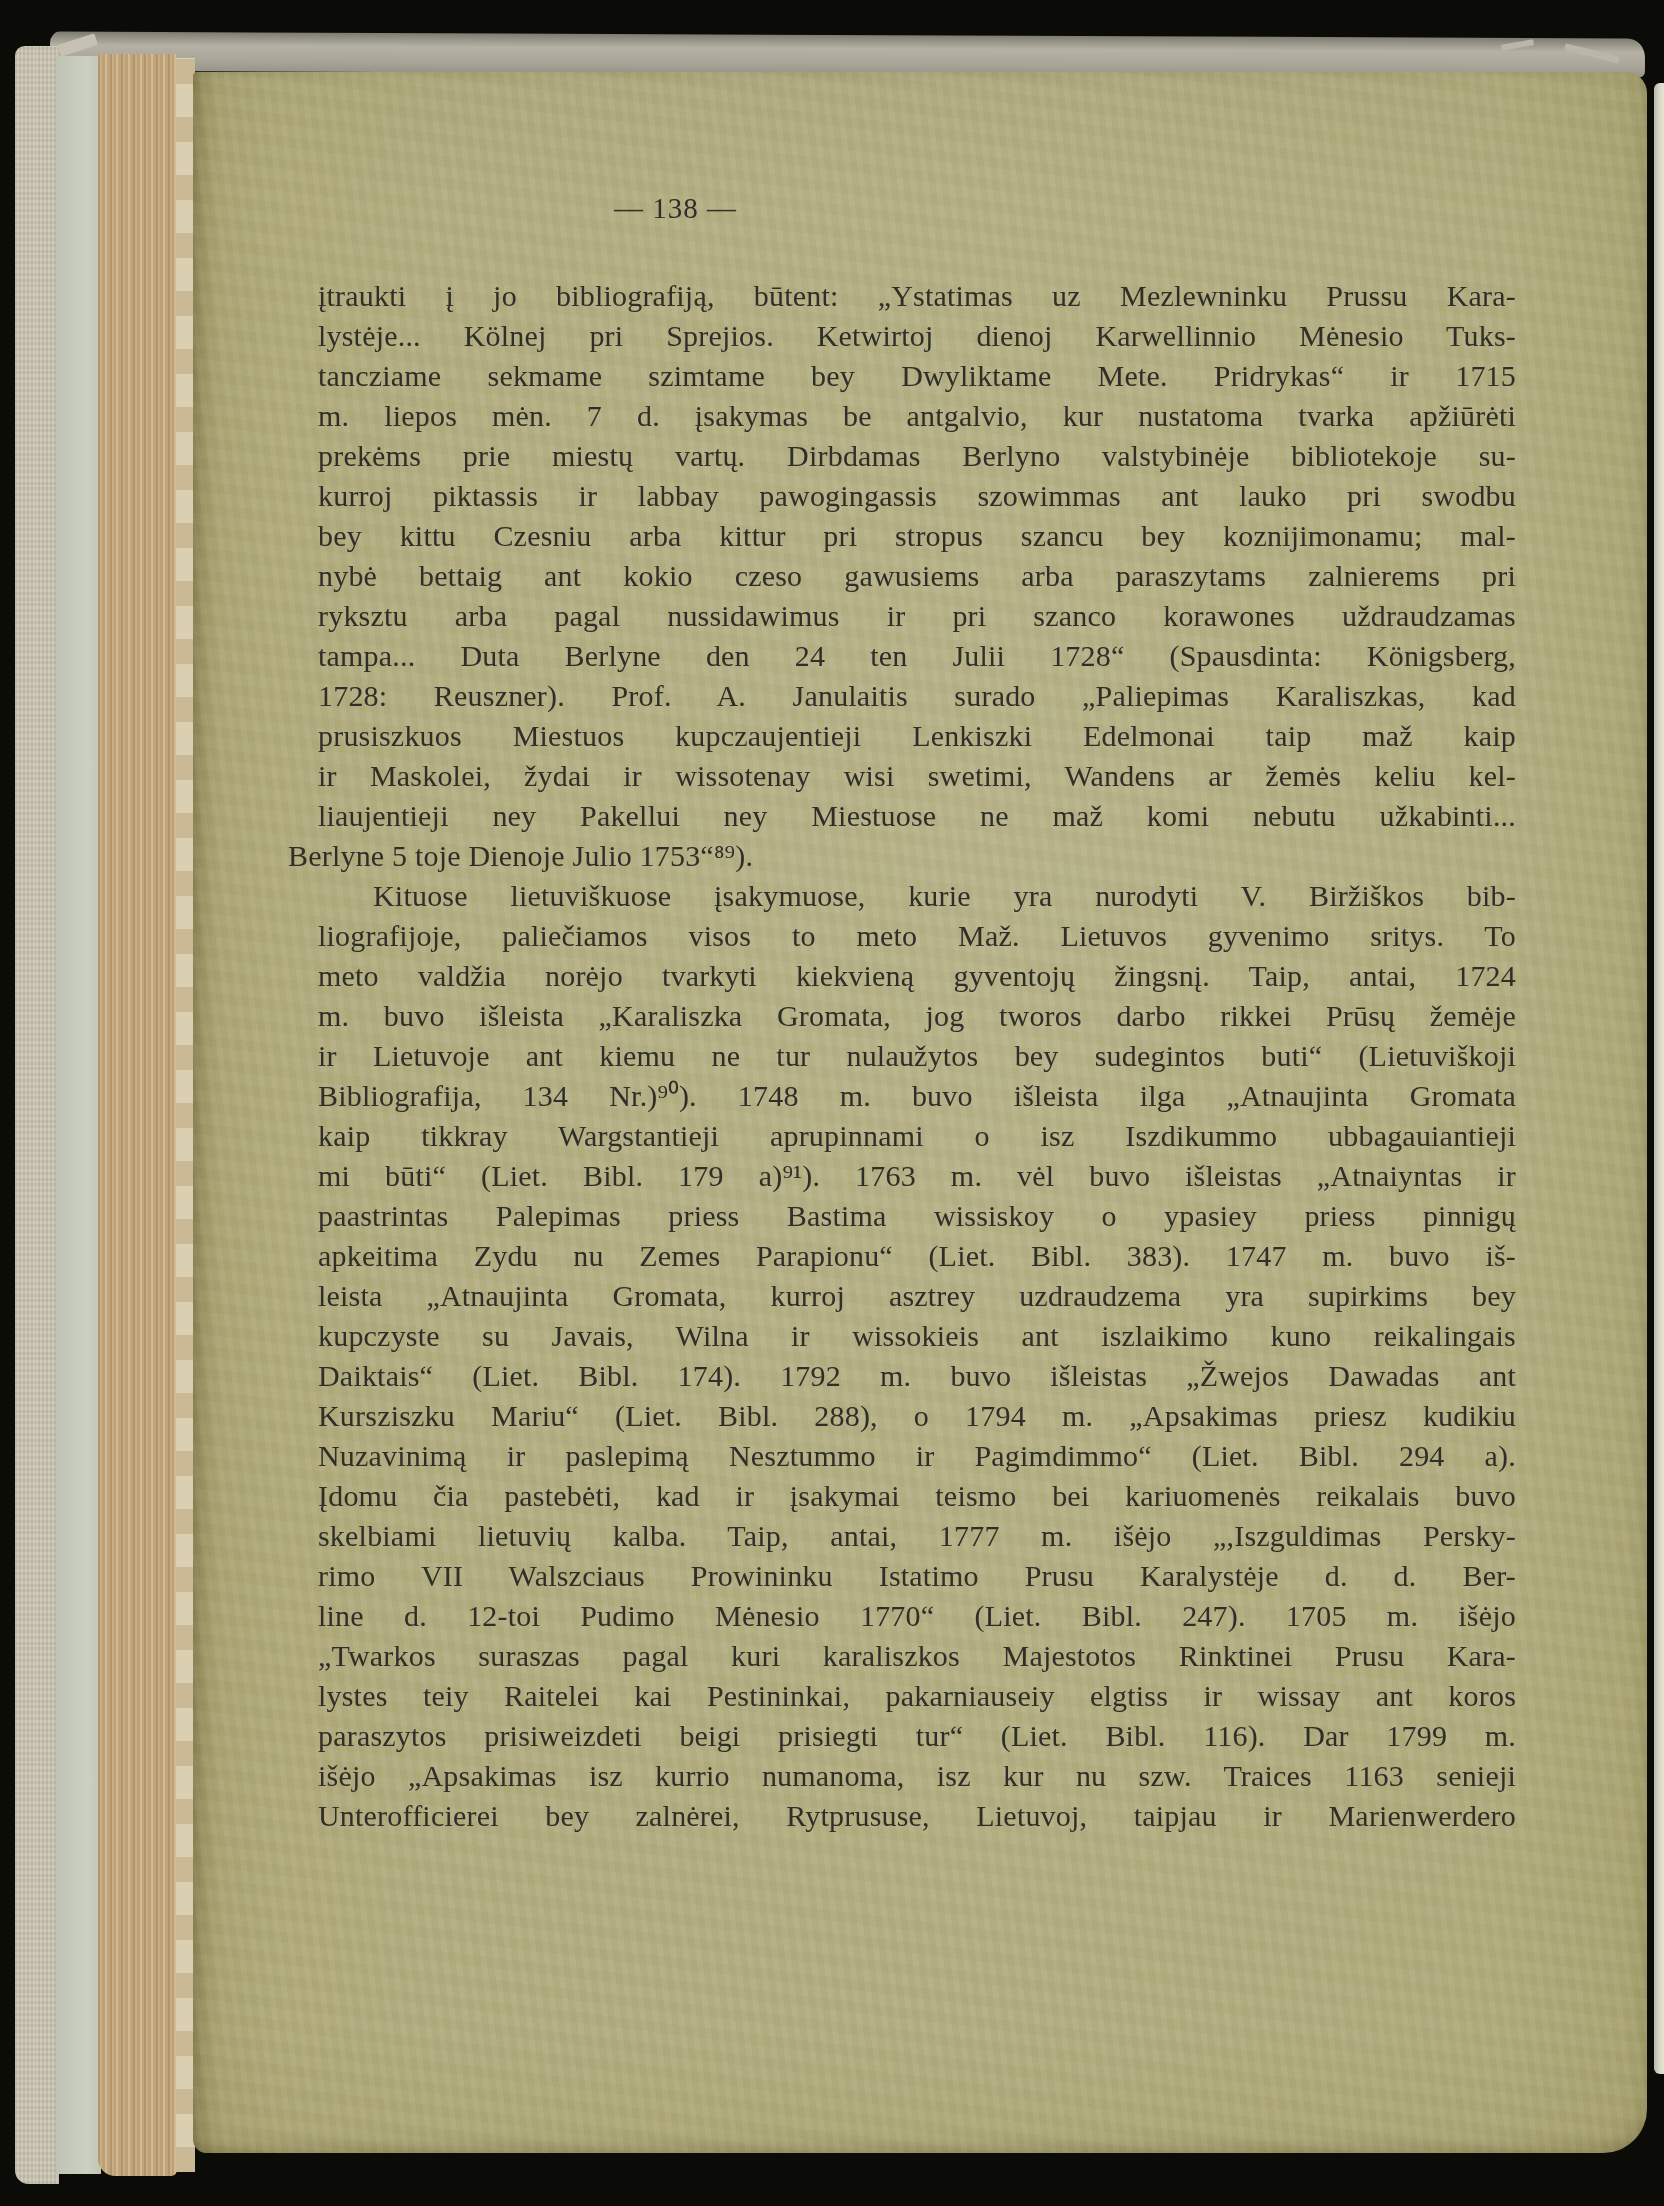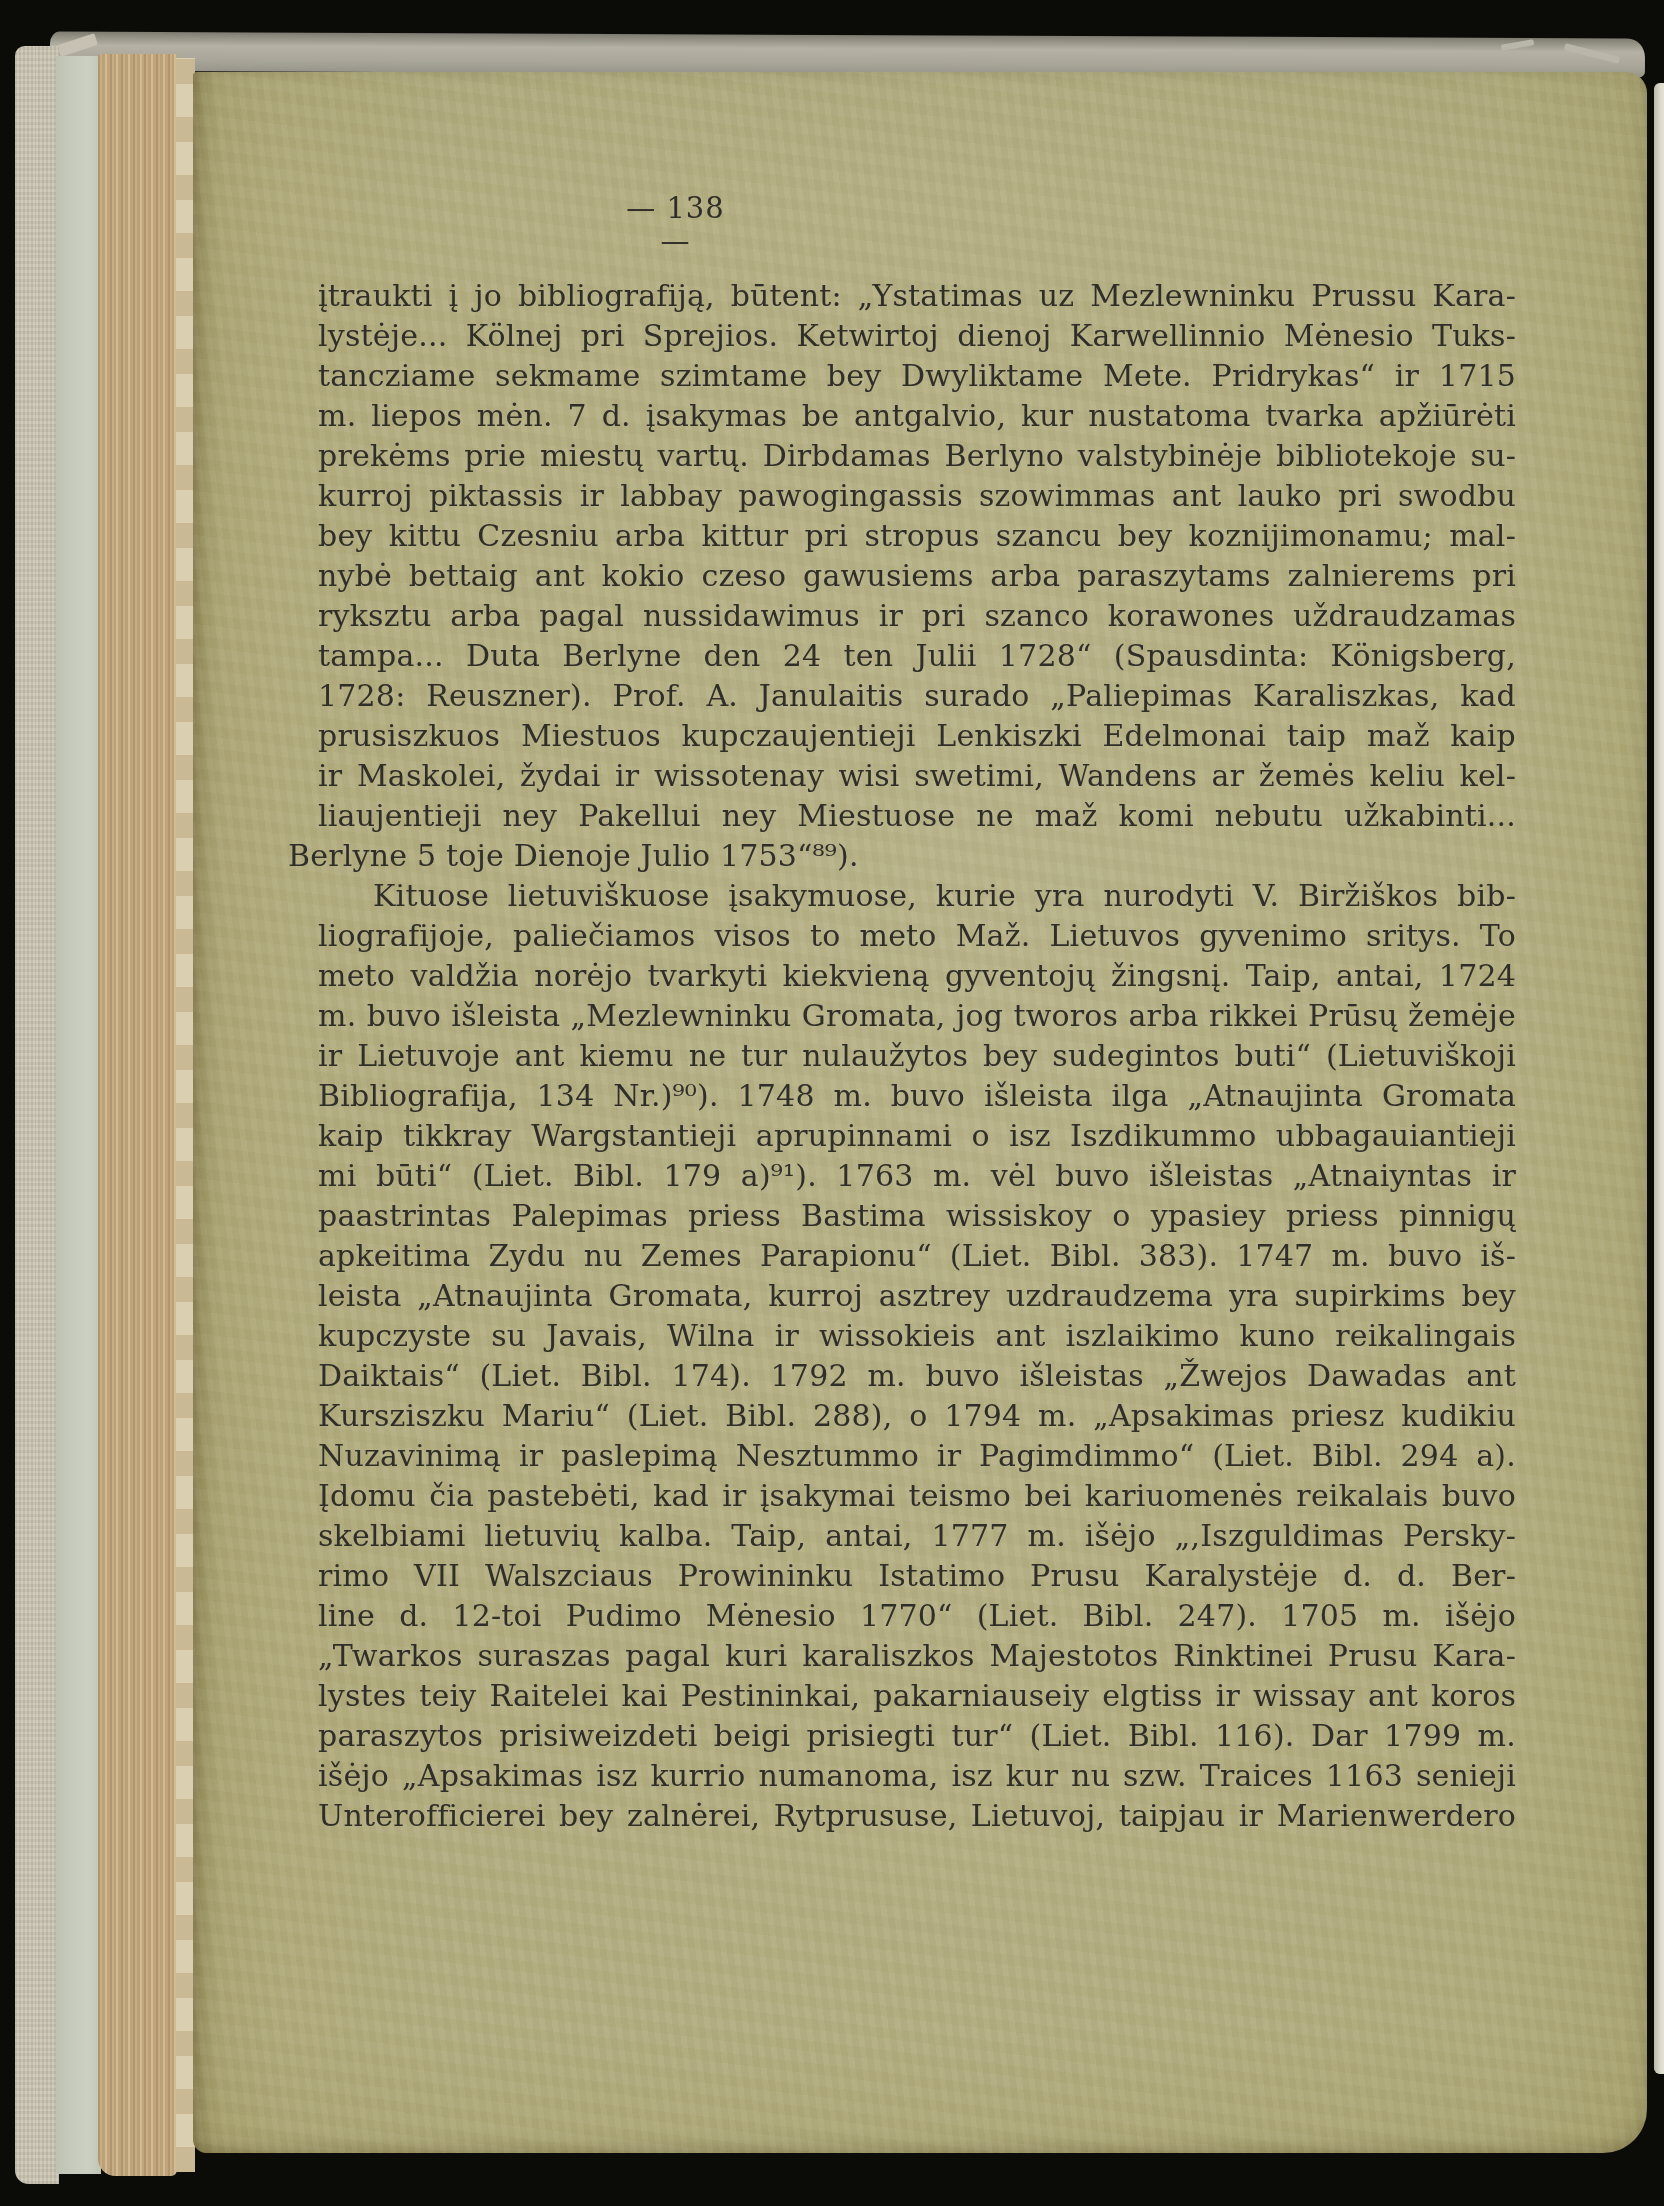--- a/index.html
+++ b/index.html
@@ -2,21 +2,21 @@
 <html><head>
 <meta charset="utf-8">
 <style>
   html,body { margin:0; padding:0; }
   body {
     width:1665px; height:2206px;
     background:var(--background,#0b0b08);
     position:relative; overflow:hidden;
     font-family:"DejaVu Serif", serif;
   }
-  .scene { position:absolute; inset:0; }
+  .scene { position:absolute; inset:0;font-family:Liberation Serif, serif; }
 
   
   .book-top-edge {
     position:absolute; left:50px; top:35px; width:1595px; height:39px;
     background:linear-gradient(180deg,#7e7b70 0%, #b5b2a5 35%, var(--top_band,#aaa79a) 70%, #97948a 100%);
     border-radius:9.7px 17.4px 5.8px 3.9px / 11.6px 19.3px 5.8px 3.9px;
     transform:rotate(0.25deg);
   }
   .fray-thread {
     position:absolute; background:#b9b6aa; border-radius:1.9px;
@@ -131,21 +131,21 @@
         <div class="line just">ryksztu arba pagal nussidawimus ir pri szanco korawones uždraudzamas</div>
         <div class="line just">tampa...  Duta Berlyne den 24 ten Julii 1728“ (Spausdinta: Königsberg,</div>
         <div class="line just">1728: Reuszner).  Prof. A. Janulaitis surado „Paliepimas Karaliszkas, kad</div>
         <div class="line just">prusiszkuos Miestuos kupczaujentieji Lenkiszki Edelmonai taip maž kaip</div>
         <div class="line just">ir Maskolei, žydai ir wissotenay wisi swetimi, Wandens ar žemės keliu kel-</div>
         <div class="line just">liaujentieji ney Pakellui ney Miestuose ne maž komi nebutu užkabinti...</div>
         <div class="line">Berlyne 5 toje Dienoje Julio 1753“⁸⁹).</div>
         <div class="line indent just">Kituose lietuviškuose įsakymuose, kurie yra nurodyti V. Biržiškos bib-</div>
         <div class="line just">liografijoje, paliečiamos visos to meto Maž. Lietuvos gyvenimo sritys.  To</div>
         <div class="line just">meto valdžia norėjo tvarkyti kiekvieną gyventojų žingsnį.  Taip, antai, 1724</div>
-        <div class="line just">m. buvo išleista „Mezlewninku Gromata, jog tworos arba rikkei Prūsų žemėje</div>
+        <div class="line just">m. buvo išleista „Karaliszka Gromata, jog tworos darbo rikkei Prūsų žemėje</div>
         <div class="line just">ir Lietuvoje ant kiemu ne tur nulaužytos bey sudegintos buti“ (Lietuviškoji</div>
         <div class="line just">Bibliografija, 134 Nr.)⁹⁰).  1748 m. buvo išleista ilga „Atnaujinta Gromata</div>
         <div class="line just">kaip tikkray Wargstantieji aprupinnami o isz Iszdikummo ubbagauiantieji</div>
         <div class="line just">mi būti“ (Liet. Bibl. 179 a)⁹¹).  1763 m. vėl buvo išleistas „Atnaiyntas ir</div>
         <div class="line just">paastrintas Palepimas priess Bastima wissiskoy o ypasiey priess pinnigų</div>
         <div class="line just">apkeitima Zydu nu Zemes Parapionu“ (Liet. Bibl. 383).  1747 m. buvo iš-</div>
         <div class="line just">leista „Atnaujinta Gromata, kurroj asztrey uzdraudzema yra supirkims bey</div>
         <div class="line just">kupczyste su Javais, Wilna ir wissokieis ant iszlaikimo kuno reikalingais</div>
         <div class="line just">Daiktais“ (Liet. Bibl. 174).  1792 m. buvo išleistas „Žwejos Dawadas ant</div>
         <div class="line just">Kursziszku Mariu“ (Liet. Bibl. 288), o 1794 m. „Apsakimas priesz kudikiu</div>

